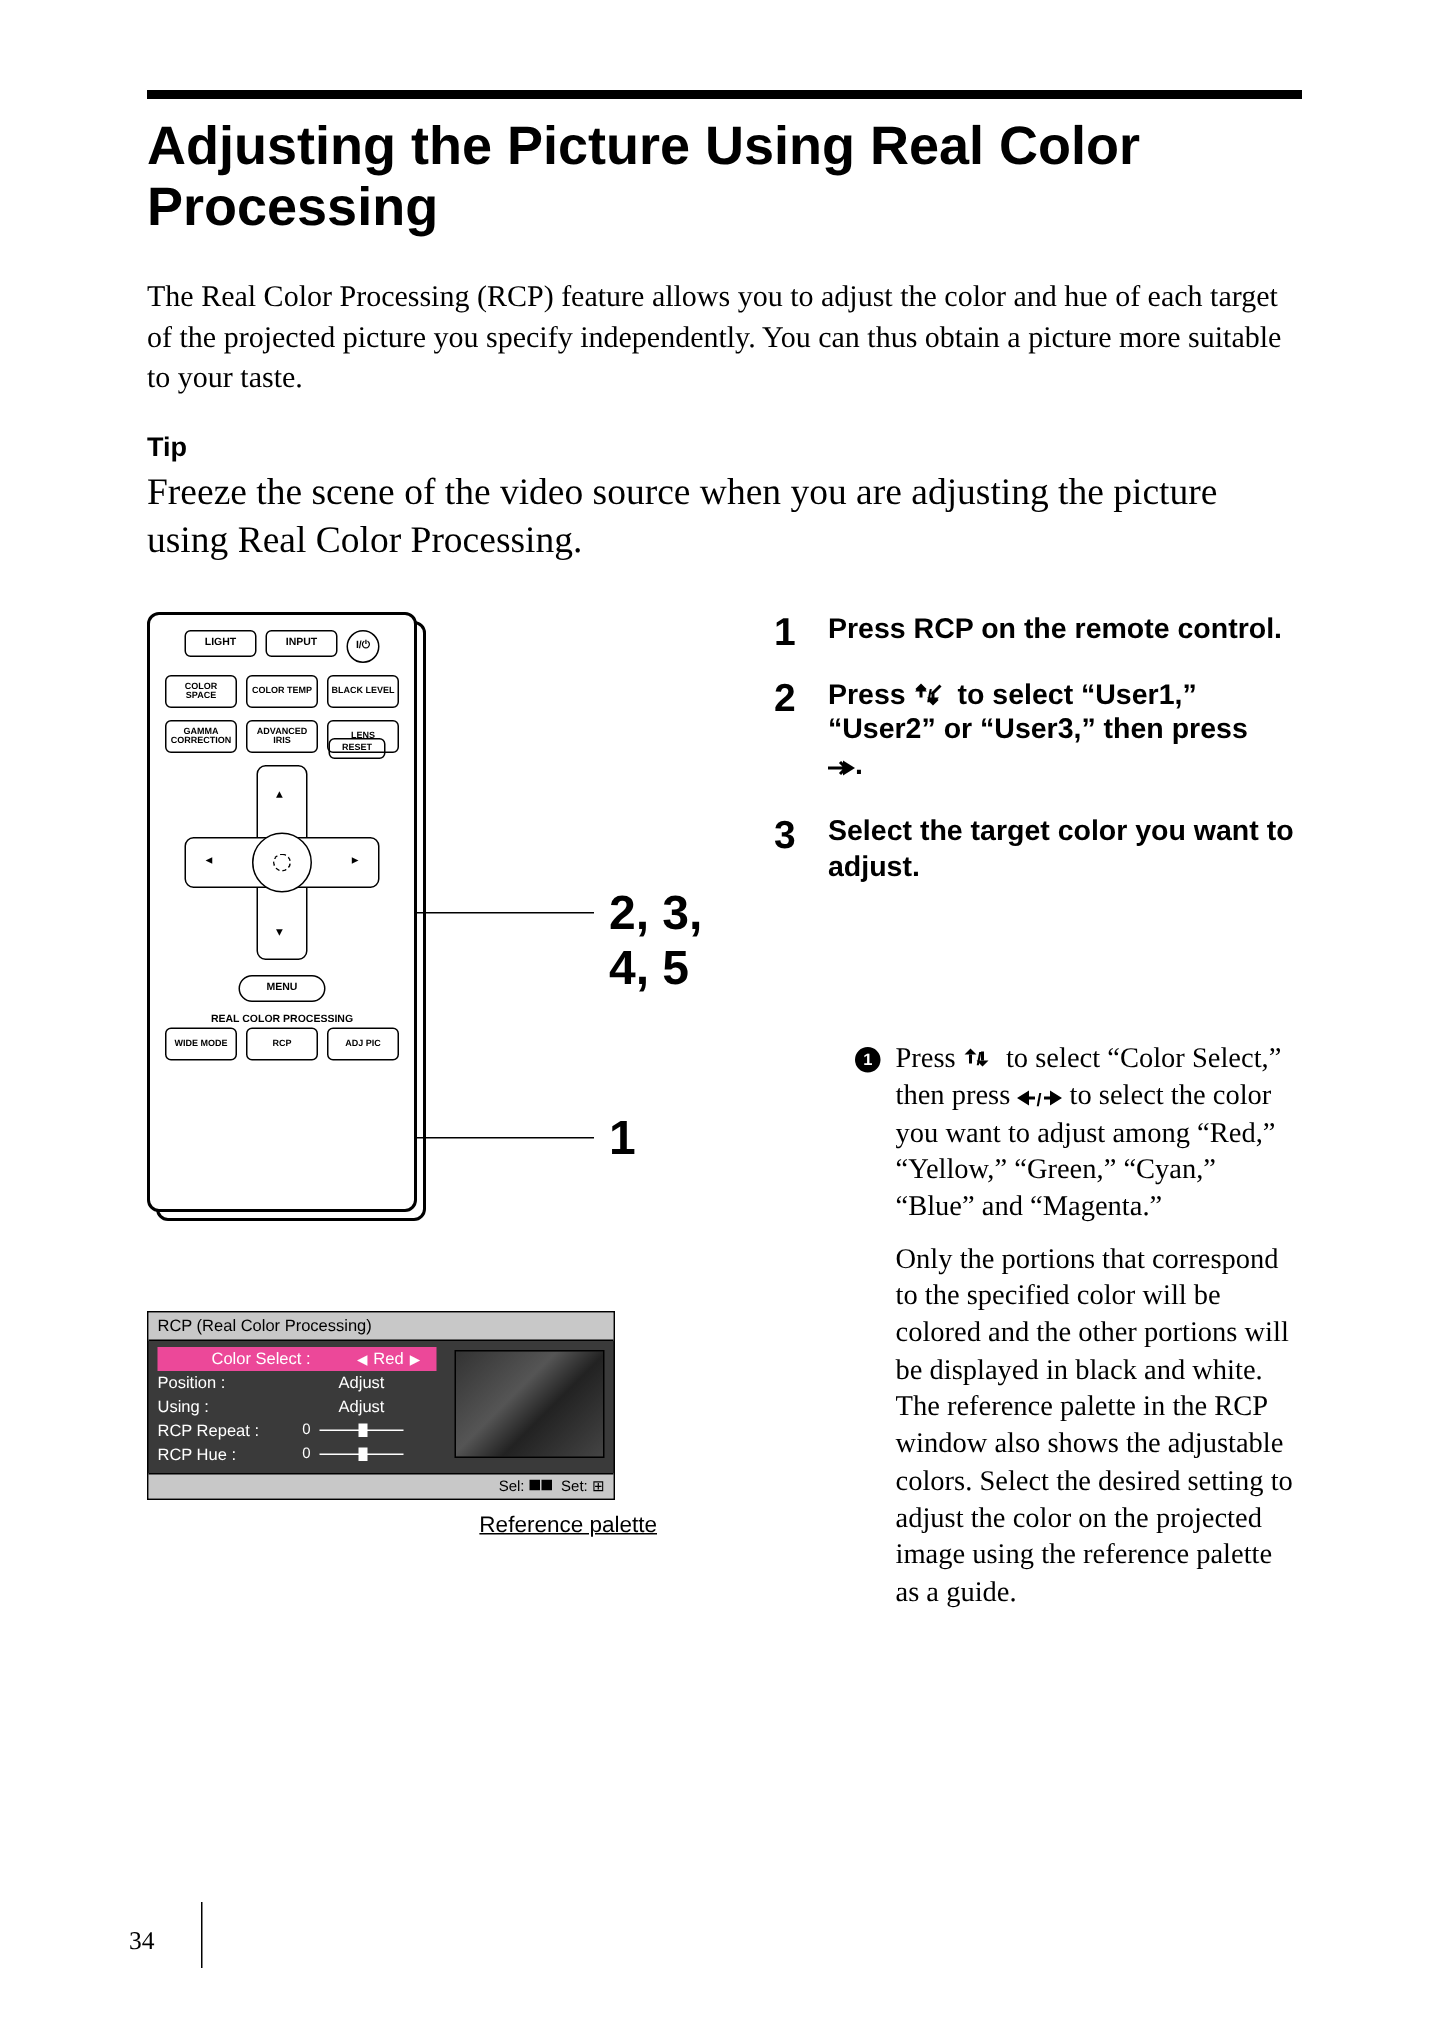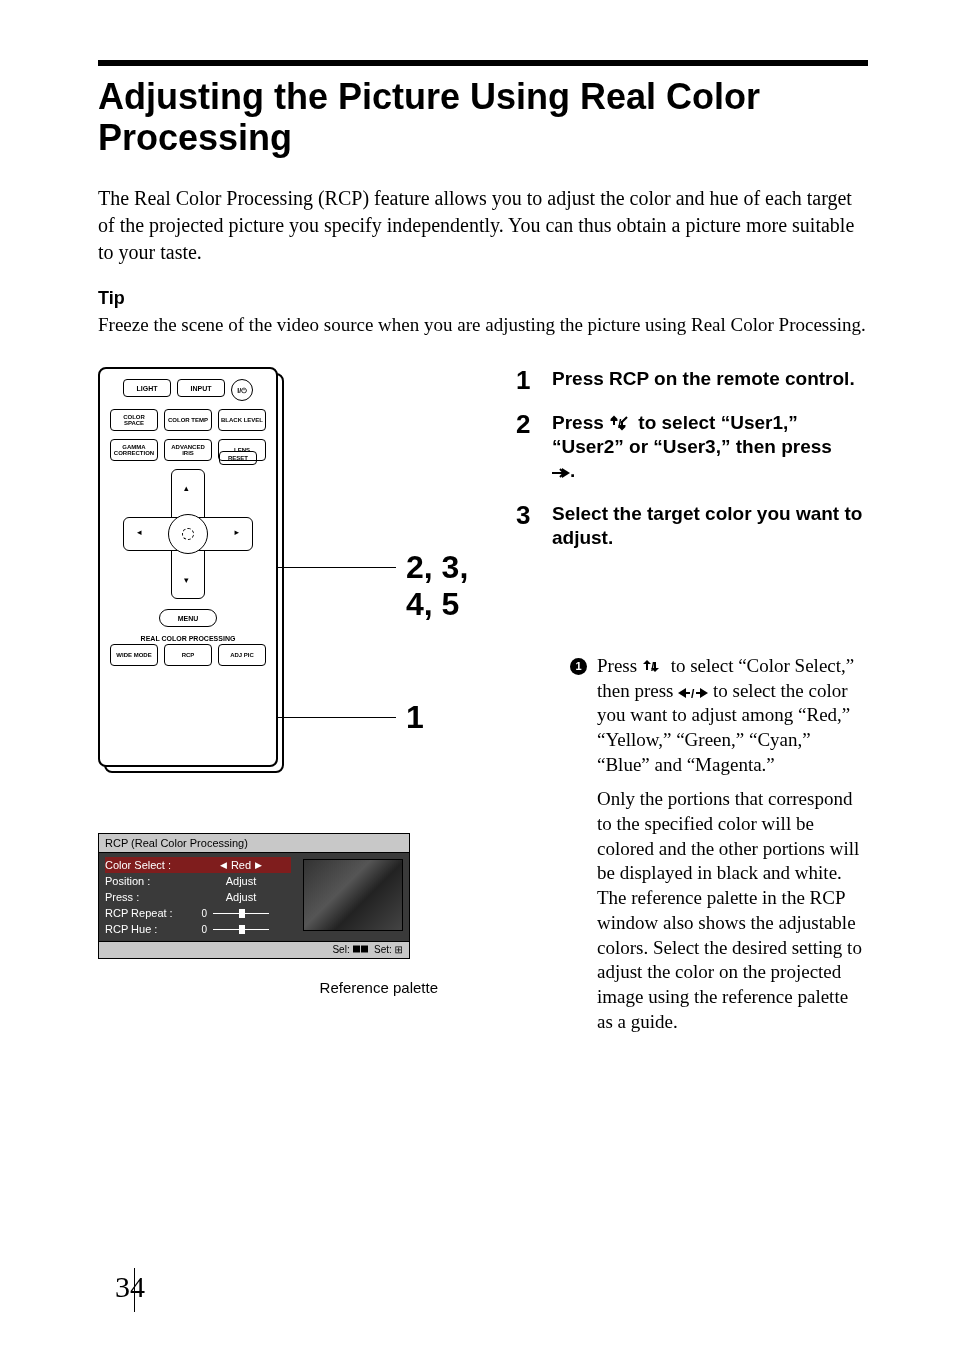--- a/index.html
+++ b/index.html
@@ -9,21 +9,21 @@
     background: #fff;
     font-family: "Times New Roman", Times, serif;
     color: #000;
     position: relative;
     padding: 60px 86px 40px 98px;
   }
   .rule { height: 6px; background: #000; margin-bottom: 10px; }
   h1.title { font-family: Arial, Helvetica, sans-serif; font-weight: 700; font-size: 36px; line-height: 1.15; margin-bottom: 26px; }
   p.intro { font-size: 20px; line-height: 1.35; margin-bottom: 22px; }
   .tip-label { font-family: Arial, Helvetica, sans-serif; font-weight: 700; font-size: 18px; margin-bottom: 4px; }
-  p.tip-body { font-size: 19px; line-height: 1.3; margin-bottom: 30px; font-family: Liberation Serif, serif; }
+  p.tip-body { font-size: 25px; line-height: 1.3; margin-bottom: 30px; font-family: Liberation Serif, serif; }
 
   .cols { display: flex; gap: 28px; }
   .left { width: 390px; flex: 0 0 390px; }
   .right { flex: 1; }
 
   
   .remote-wrap { position: relative; height: 420px; }
   .remote-outer { position: absolute; left: 6px; top: 6px; width: 180px; height: 400px; border: 2px solid #000; border-radius: 8px; }
   .remote { position: absolute; left: 0; top: 0; width: 180px; height: 400px; border: 2px solid #000; border-radius: 8px; background: #fff; padding: 10px 8px; }
   .row { display: flex; gap: 6px; margin-bottom: 8px; justify-content: center; }
@@ -43,46 +43,46 @@
   .lead-line { position: absolute; background: #000; height: 1px; }
   .lead-label { position: absolute; font-family: Arial, Helvetica, sans-serif; font-weight: 700; font-size: 32px; }
 
   
   .rcp-wrap { margin-top: 46px; }
   .rcp-window { width: 312px; background: #3a3a3a; color: #fff; font-family: Arial, Helvetica, sans-serif; font-size: 11px; border: 1px solid #000; }
   .rcp-title { background: #c8c8c8; color: #000; padding: 3px 6px; font-size: 11px; border-bottom: 1px solid #000; }
   .rcp-body { display: flex; }
   .rcp-fields { flex: 1; padding: 4px 6px; }
   .rcp-row { display: flex; align-items: center; height: 16px; }
-  .rcp-row.sel { background: #7f1d1d; }
+  .rcp-row.sel { background: #ec4899; padding-left: 36px; }
   .rcp-row .lab { width: 86px; }
   .rcp-row .val { flex:1; text-align:center; position:relative; display:flex; align-items:center; justify-content:center; gap:4px; }
   .arrow-s { font-size: 9px; }
   .slider { display:inline-block; width: 56px; height: 1px; background:#fff; position:relative; }
   .slider::after { content:""; position:absolute; left:26px; top:-4px; width:6px; height:9px; background:#fff; }
   .num { width: 16px; text-align:right; margin-right:6px; font-size:10px; }
   .preview { width: 100px; height: 72px; margin: 6px; background: linear-gradient(135deg,#333 0%,#555 40%,#222 60%,#444 100%); border:1px solid #000; }
   .rcp-footer { background:#c8c8c8; color:#000; text-align:right; padding:2px 6px; font-size:10px; border-top:1px solid #000; }
-  .caption { font-family: Arial, Helvetica, sans-serif; font-size: 15px; text-align: right; width: 340px; margin-top: 20px; }
+  .caption { font-family: Arial, Helvetica, sans-serif; font-size: 15px; text-align: right; width: 340px; margin-top: 8px; text-decoration: underline; }
 
   
   .step { display: flex; gap: 12px; margin-bottom: 16px; }
   .step-num { font-family: Arial, Helvetica, sans-serif; font-weight: 700; font-size: 26px; width: 24px; flex: 0 0 24px; line-height: 1; }
   .step-body { flex: 1; }
   .step-head { font-family: Arial, Helvetica, sans-serif; font-weight: 700; font-size: 19px; line-height: 1.25; margin-bottom: 4px; }
   .step-text { font-size: 19px; line-height: 1.3; }
   .inline-icon { display: inline-block; vertical-align: -2px; }
   .circ { display: inline-flex; width: 17px; height: 17px; border-radius: 50%; background: #000; color: #fff; font-family: Arial, Helvetica, sans-serif; font-size: 11px; font-weight: 700; align-items: center; justify-content: center; vertical-align: 0px; }
 
   .substep { margin-top: 100px; padding-left: 54px; }
   .sub-row { display: flex; gap: 10px; margin-bottom: 10px; }
   .sub-row .circ { flex: 0 0 17px; margin-top: 4px; }
   .sub-text { font-size: 19px; line-height: 1.3; }
 
-  .page-num { position: absolute; left: 115px; bottom: 48px; font-size: 30px; font-family: "Times New Roman", serif; }
+  .page-num { position: absolute; left: 86px; bottom: 48px; font-size: 17px; font-family: "Times New Roman", serif; }
   .page-rule { position: absolute; left: 134px; bottom: 40px; width: 1px; height: 44px; background: #000; }
 </style>
 </head>
 <body>
 
 <div class="rule"></div>
 <h1 class="title">Adjusting the Picture Using Real Color Processing</h1>
 <p class="intro">The Real Color Processing (RCP) feature allows you to adjust the color and hue of each target of the projected picture you specify independently. You can thus obtain a picture more suitable to your taste.</p>
 <div class="tip-label">Tip</div>
 <p class="tip-body">Freeze the scene of the video source when you are adjusting the picture using Real Color Processing.</p>
@@ -150,21 +150,21 @@
                   <span class="arrow-s">◀</span>
                   <span>Red</span>
                   <span class="arrow-s">▶</span>
                 </span>
             </div>
             <div class="rcp-row">
               <span class="lab">Position :</span>
               <span class="val">Adjust</span>
             </div>
             <div class="rcp-row">
-              <span class="lab">Press :</span>
+              <span class="lab">Using :</span>
               <span class="val">Adjust</span>
             </div>
             <div class="rcp-row">
               <span class="lab">RCP Repeat :</span>
               <span class="num">0</span>
               <span class="slider"></span>
             </div>
             <div class="rcp-row">
               <span class="lab">RCP Hue :</span>
               <span class="num">0</span>

